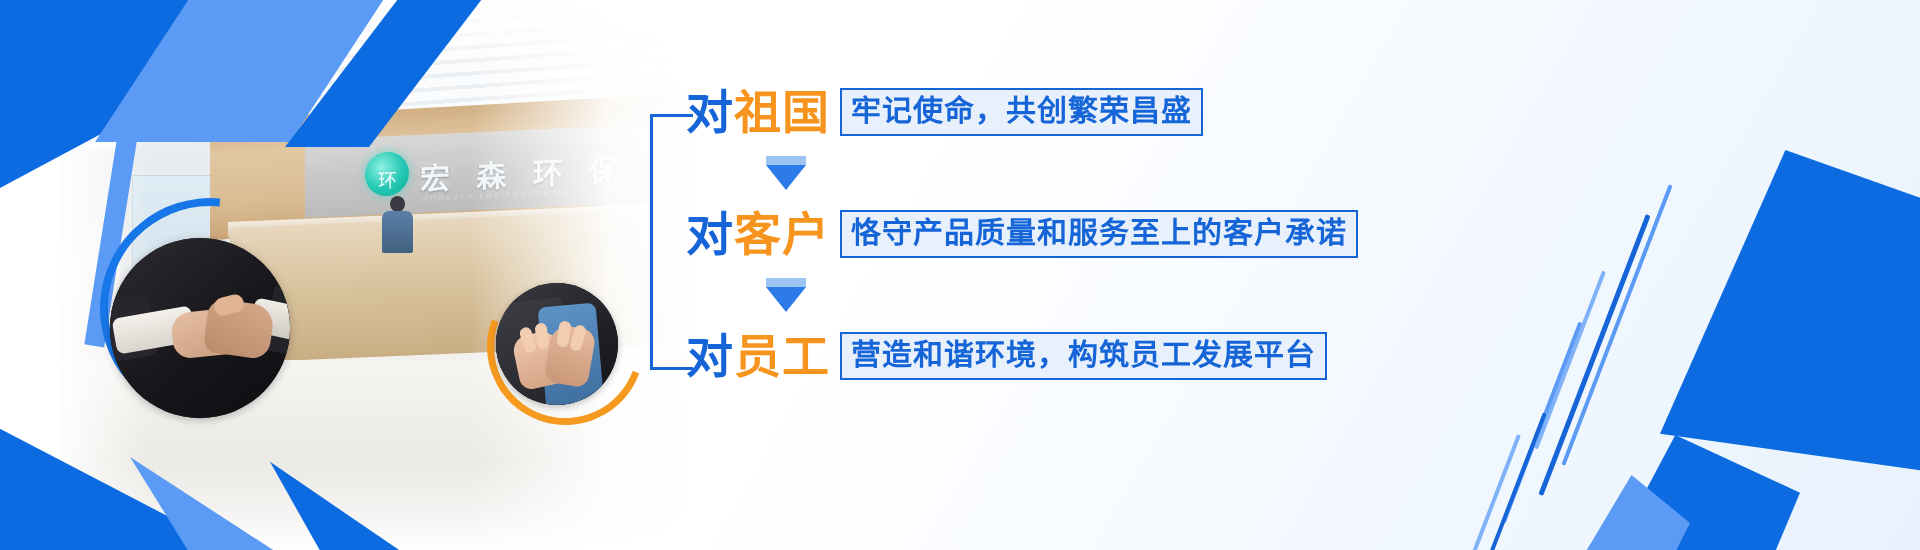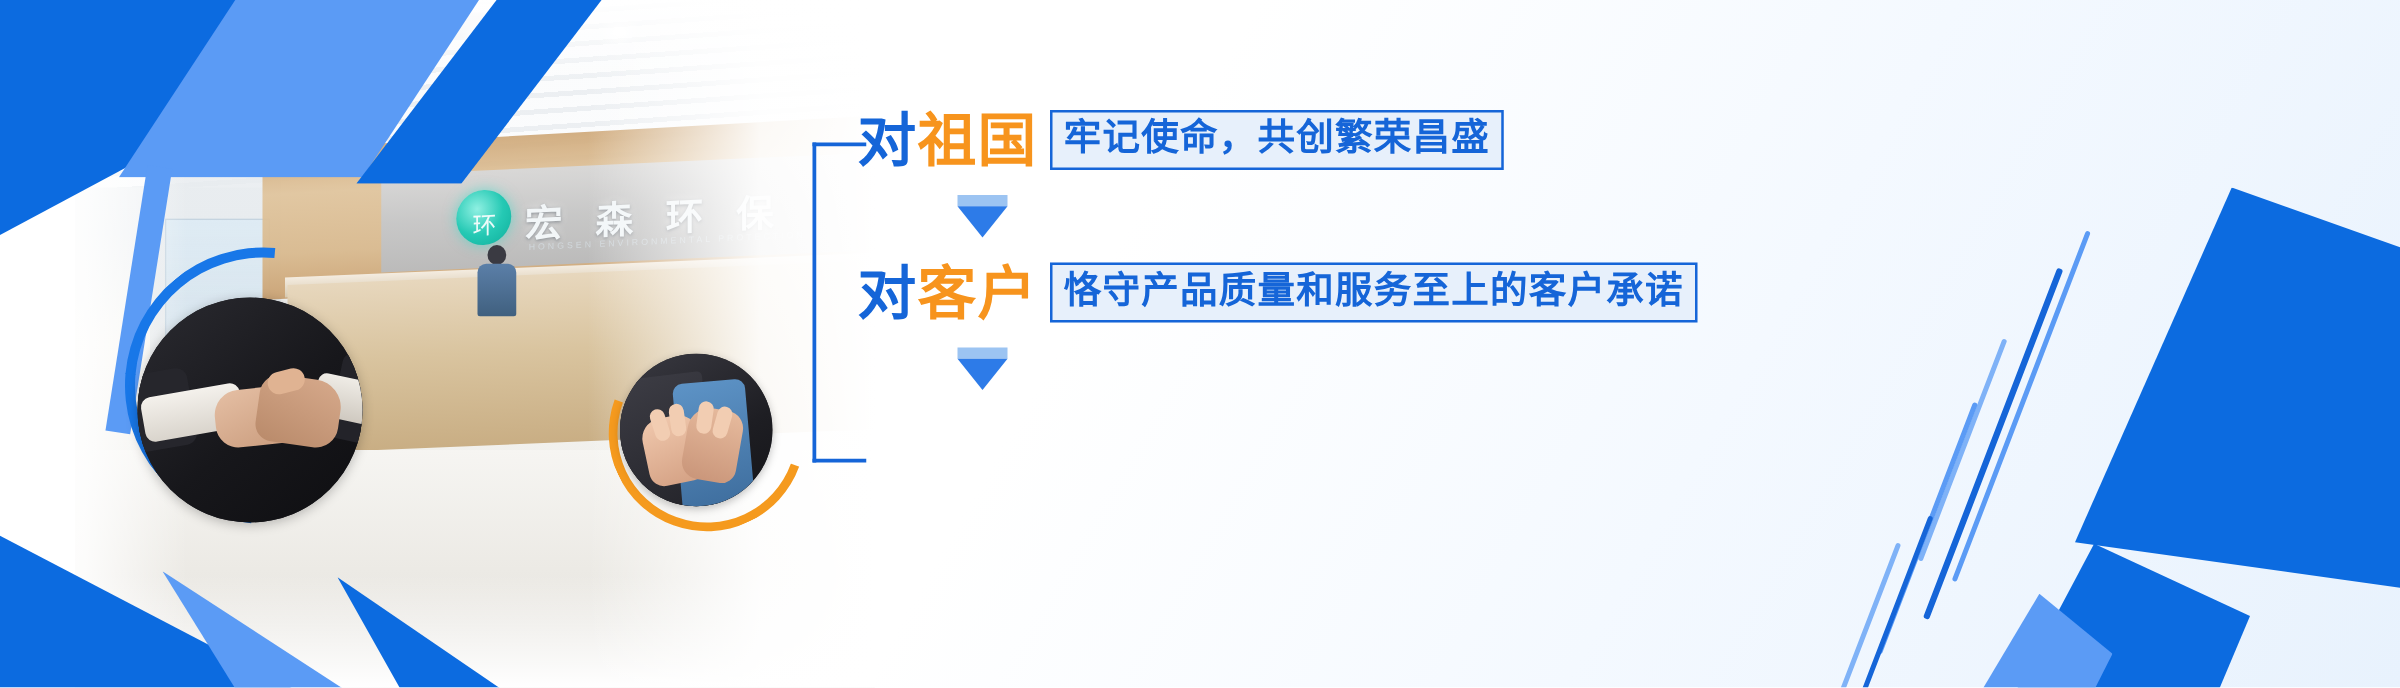--- a/index.html
+++ b/index.html
@@ -250,15 +250,19 @@
     <div class="row row1">
       <div class="lead"><span class="c-blue">对</span><span class="c-orange">祖国</span></div>
       <div class="caption">牢记使命，共创繁荣昌盛</div>
     </div>
 
     <div class="row row2">
       <div class="lead"><span class="c-blue">对</span><span class="c-orange">客户</span></div>
       <div class="caption">恪守产品质量和服务至上的客户承诺</div>
     </div>
 
+    <div class="row row3">
+      <div class="lead"><span class="c-blue">对</span><span class="c-orange">员工</span></div>
+      <div class="caption">营造和谐环境，构筑员工发展平台</div>
+    </div>
   </div>
 
 </div>
 
 </body></html>

